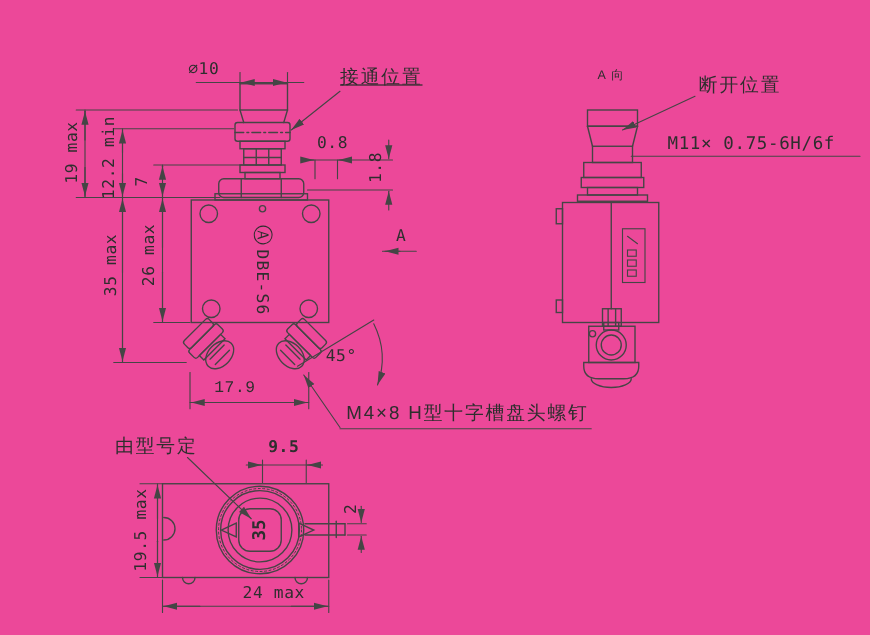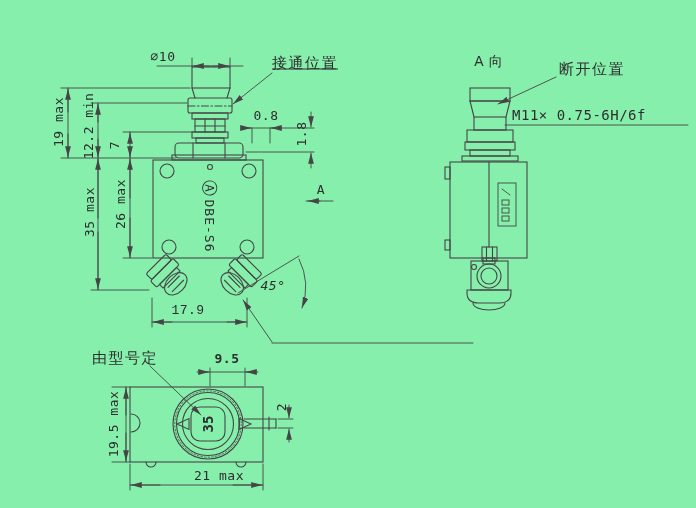--- a/index.html
+++ b/index.html
@@ -1,29 +1,29 @@
 <!DOCTYPE html>
 <html><head>
 <meta charset="utf-8">
 <style>
   html,body{margin:0;padding:0;background:#e8e8e8;}
   .canvas{
-    position:relative;width:696px;height:508px;background:#86efac;
+    position:relative;width:696px;height:508px;background:#ec4899;
     font-family:"Liberation Sans","DejaVu Sans",sans-serif;overflow:hidden;
   }
   .canvas svg{position:absolute;left:0;top:0;}
   .lbl{
     position:absolute;transform:translate(-50%,-50%);
     white-space:nowrap;color:#2e2e2e;line-height:1;
   }
   .rotccw{transform:translate(-50%,-50%) rotate(-90deg);}
   .rotcw{transform:translate(-50%,-50%) rotate(90deg);}
   .dim{font-family:"DejaVu Sans Mono","Liberation Mono",monospace;font-size:13px;letter-spacing:.5px;}
   .cjk{font-size:15px;letter-spacing:1.5px;}
-  .cjk-sm{font-size:14px;letter-spacing:1px;text-align:right;}
+  .cjk-sm{font-size:10px;letter-spacing:1px;text-align:right;}
   .mono14{font-family:"DejaVu Sans Mono","Liberation Mono",monospace;font-size:14px;letter-spacing:.5px;}
   .model{font-family:"DejaVu Sans Mono","Liberation Mono",monospace;font-size:13px;letter-spacing:1px;}
   .logo{font-size:16px;}
   .rating{font-family:"DejaVu Sans Mono","Liberation Mono",monospace;font-size:14px;font-weight:bold;}
 </style>
 </head>
 <body>
 
 <div class="canvas">
 
@@ -237,27 +237,28 @@
   <div class="lbl dim rotccw" style="left:301px;top:134px;">1.8</div>
   <div class="lbl dim rotccw" style="left:58px;top:122px;">19 max</div>
   <div class="lbl dim rotccw" style="left:88px;top:126px;">12.2 min</div>
   <div class="lbl dim rotccw" style="left:114px;top:145px;">7</div>
   <div class="lbl dim rotccw" style="left:89px;top:212px;">35 max</div>
   <div class="lbl dim rotccw" style="left:120px;top:204px;">26 max</div>
   <div class="lbl logo rotcw" style="left:209px;top:188px;">Ⓐ</div>
   <div class="lbl model rotcw" style="left:209px;top:226px;">DBE-S6</div>
   <div class="lbl dim" style="left:321px;top:189px;">A</div>
   <div class="lbl dim" style="left:188px;top:310px;font-family:Liberation Mono, monospace;">17.9</div>
-  <div class="lbl dim" style="left:273px;top:285px;font-style:italic;">45°</div>
+  <div class="lbl dim" style="left:273px;top:285px;">45°</div>
 
   <div class="lbl cjk-sm" style="left:489px;top:61px;">A 向</div>
   <div class="lbl cjk" style="left:592px;top:68px;">断开位置</div>
-  <div class="lbl mono14" style="left:579px;top:115px;">M11× 0.75-6H/6f</div>
+  <div class="lbl mono14" style="left:601px;top:115px;">M11× 0.75-6H/6f</div>
 
   <div class="lbl cjk" style="left:125px;top:357px;">由型号定</div>
   <div class="lbl dim" style="left:227px;top:358px;font-weight:bold;">9.5</div>
   <div class="lbl dim rotccw" style="left:113px;top:424px;">19.5 max</div>
   <div class="lbl dim rotccw" style="left:281px;top:407px;">2</div>
-  <div class="lbl dim" style="left:219px;top:475px;">21 max</div>
+  <div class="lbl dim" style="left:219px;top:475px;">24 max</div>
   <div class="lbl rating rotccw" style="left:208px;top:424px;">35</div>
 
+  <div class="lbl cjk" style="left:374px;top:331px;">M4×8  H型十字槽盘头螺钉</div>
 
 </div>
 
 </body></html>

